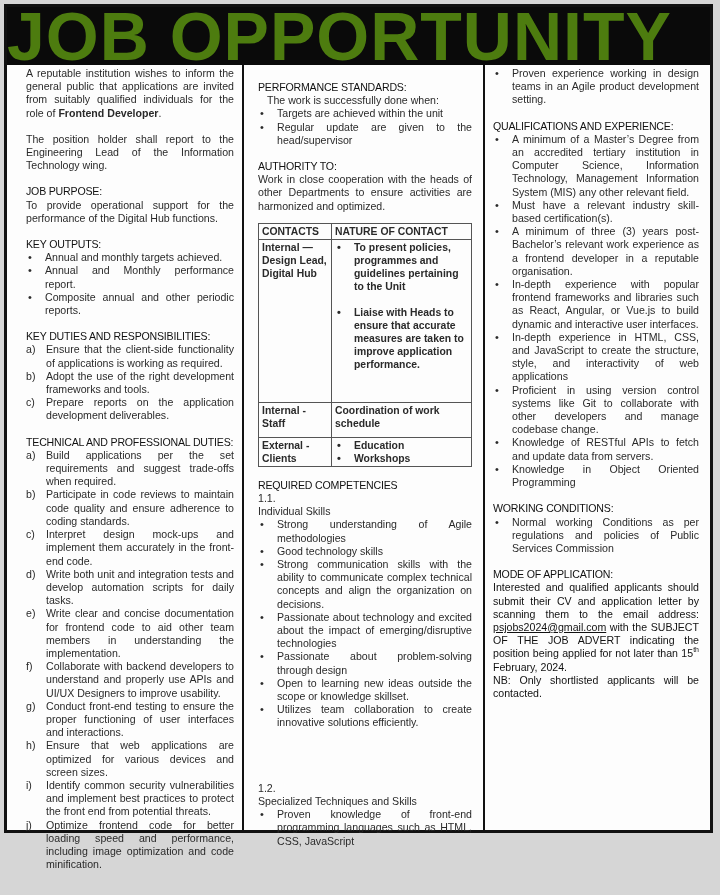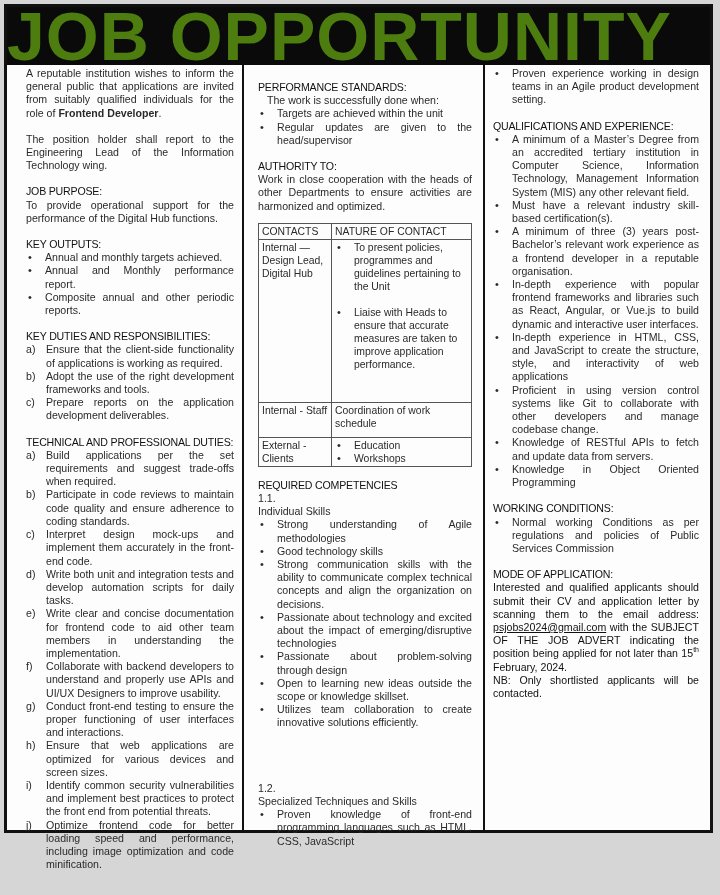--- a/index.html
+++ b/index.html
@@ -30,21 +30,21 @@
   .gap { height: 13px; }
   .head { text-transform: uppercase; letter-spacing: -0.2px; color:#111; }
   ul.b { list-style: none; margin: 0; padding: 0; }
   ul.b li { position: relative; padding-left: 19px; }
   ul.b li::before { content: "•"; position: absolute; left: 2px; top: 0; font-size: 11px; }
   ol.a { list-style: none; margin: 0; padding: 0; }
   ol.a li { position: relative; padding-left: 20px; }
   ol.a li .mk { position: absolute; left: 0; top: 0; }
   .indent { padding-left: 9px; }
   table.ct { border-collapse: collapse; width: 100%; font-size: 10.4px; line-height: 13px; margin-top: 2px;}
-  table.ct td, table.ct th { border: 1px solid #555; vertical-align: top; padding: 1px 3px; font-weight: normal; text-align: left;}
+  table.ct td, table.ct th { border: 1px solid #555; vertical-align: top; padding: 1px 3px; font-weight: bold; text-align: left;}
   table.ct th { text-transform: uppercase; }
   .sub { display: flex; flex-direction: column; }
   .sub .n { width: 34px; }
   .email { text-decoration: underline; }
   sup { font-size: 7px; line-height: 0; }
   b { font-weight: bold; }
 </style>
 </head>
 <body>
 
@@ -89,21 +89,21 @@
       <li><span class="mk">i)</span><span>Identify common security vulnerabilities and implement best practices to protect the front end from potential threats.</span></li>
       <li><span class="mk">j)</span><span>Optimize frontend code for better loading speed and performance, including image optimization and code minification.</span></li>
     </ol>
   </div>
 
   <div class="col c2" style="top:74px;">
     <p class="head">PERFORMANCE STANDARDS:</p>
     <p class="indent">The work is successfully done when:</p>
     <ul class="b">
       <li>Targets are achieved within the unit</li>
-      <li>Regular updates are given to the head/supervisor</li>
+      <li>Regular update are given to the head/supervisor</li>
     </ul>
     <div class="gap"></div>
     <p class="head">AUTHORITY TO:</p>
     <p>Work in close cooperation with the heads of other Departments to ensure activities are harmonized and optimized.</p>
     <div style="height:8px"></div>
 
     <table class="ct">
       <tbody>
           <tr>
         <th style="width:66px">CONTACTS</th>

